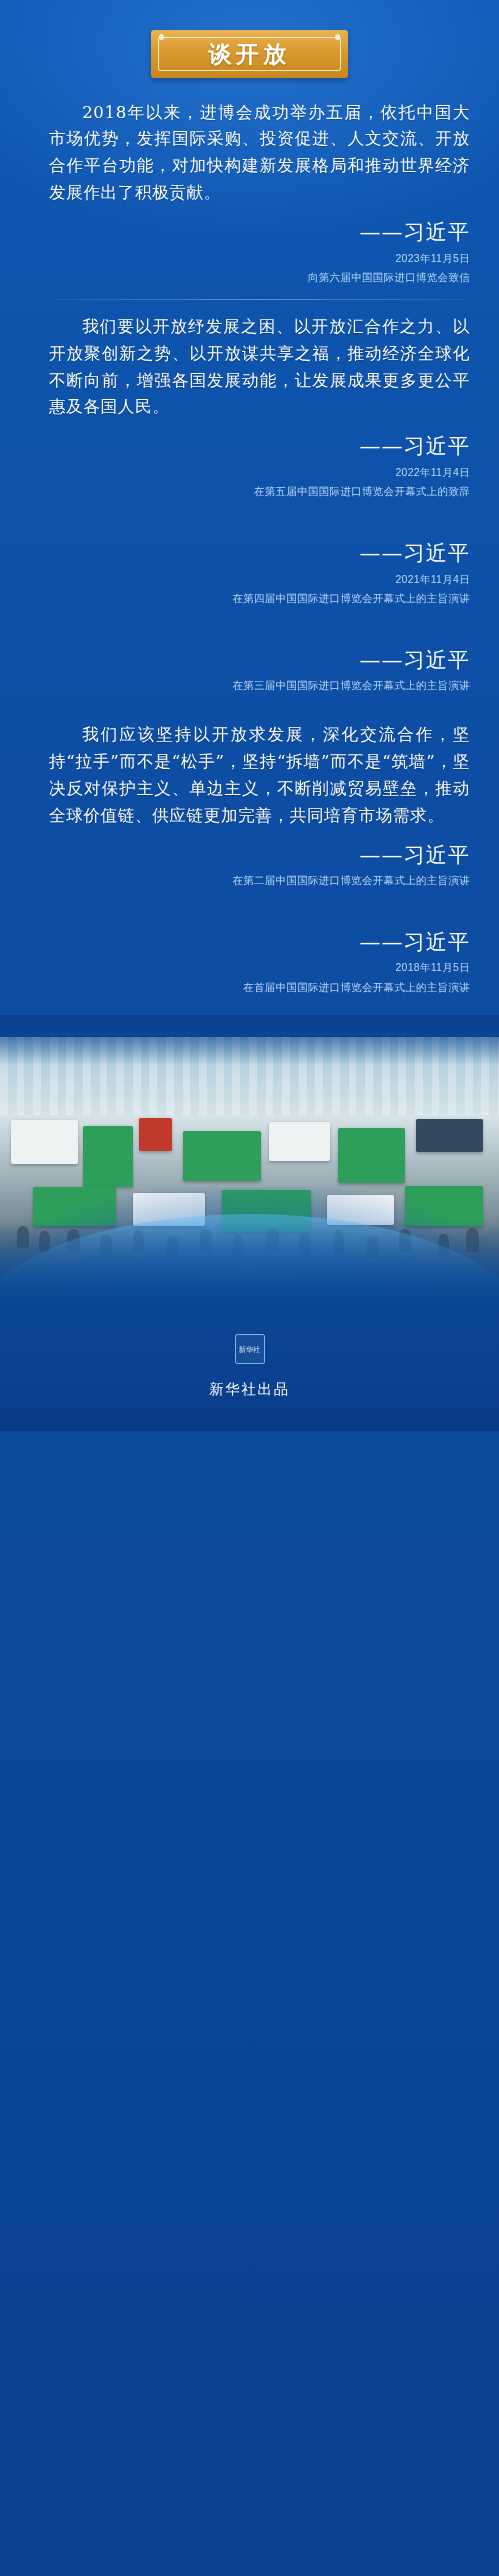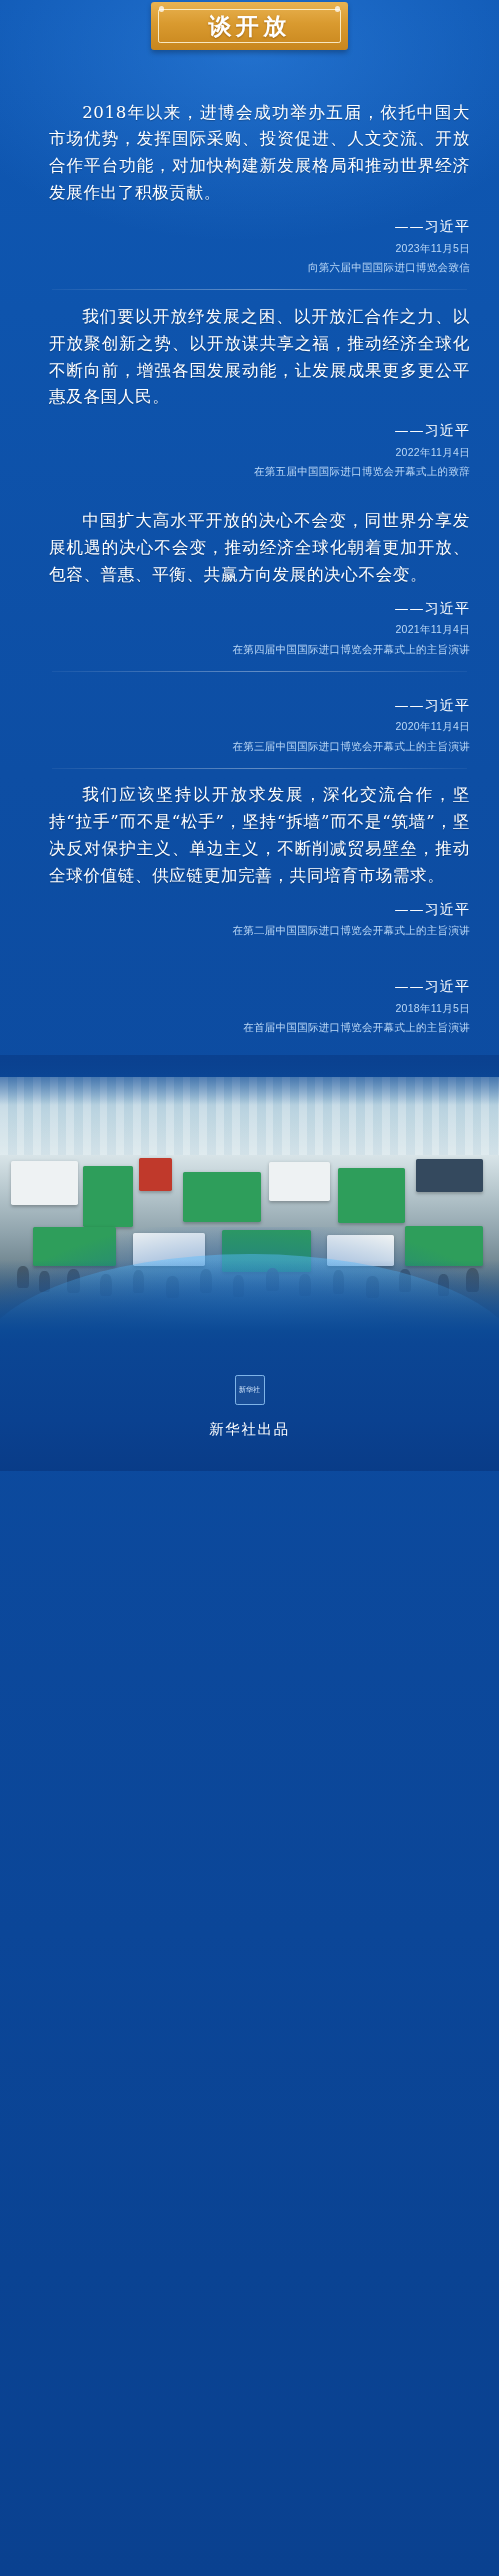--- a/index.html
+++ b/index.html
@@ -21,21 +21,21 @@
     left: 50%; top: -144px;
     transform: translateX(-50%);
     width: 665px; height: 388px;
     background: radial-gradient(ellipse at center, rgba(70,160,255,0.35) 0%, rgba(70,160,255,0.0) 70%);
     pointer-events: none;
   }
   
   .header {
     position: relative;
     height: 83px;
-    padding-top: 2px;
+    padding-top: 30px;
     display: flex;
     justify-content: center;
     align-items: flex-start;
   }
   .ribbon {
     position: relative;
     width: 197px;
     height: 48px;
     background: linear-gradient(180deg, #e9b352 0%, #d99a2f 45%, #c8861d 100%);
     border-radius: 3.3px;
@@ -103,21 +103,21 @@
     text-align: justify;
     text-indent: 2em;
     letter-spacing: 0.6px;
     text-shadow: 0 0.6px 1.1px rgba(0,0,0,0.25);
   }
   .attribution {
     margin-top: 11px;
     text-align: right;
     font-family: "DejaVu Serif", "Liberation Serif", serif;
     color: #ffffff;
-    font-size: 14px;
+    font-size: 21px;
     letter-spacing: 1.1px;
   }
   .source {
     margin-top: 5.5px;
     text-align: right;
     font-family: "Liberation Sans", sans-serif;
     color: #bcd9f7;
     font-size: 10.5px;
     letter-spacing: 0.3px;
   }
@@ -254,29 +254,27 @@
     </div>
 
     <div class="quote">
       <div class="quote-text">我们要以开放纾发展之困、以开放汇合作之力、以开放聚创新之势、以开放谋共享之福，推动经济全球化不断向前，增强各国发展动能，让发展成果更多更公平惠及各国人民。</div>
       <div class="attribution">——习近平</div>
       <div class="source">2022年11月4日</div>
       <div class="source">在第五届中国国际进口博览会开幕式上的致辞</div>
     </div>
 
     <div class="quote">
-      <div class="quote-text">中国扩大高水平开放的决心不会变，同世界分享发展机遇的决心不会变，推动经济全球化朝着更加开放、包容、普惠、平衡、共赢方向发展的决心不会变。</div>
       <div class="attribution">——习近平</div>
       <div class="source">2021年11月4日</div>
       <div class="source">在第四届中国国际进口博览会开幕式上的主旨演讲</div>
     </div>
 
     <div class="quote">
       <div class="attribution">——习近平</div>
-      <div class="source">2020年11月4日</div>
       <div class="source">在第三届中国国际进口博览会开幕式上的主旨演讲</div>
     </div>
 
     <div class="quote">
       <div class="quote-text">我们应该坚持以开放求发展，深化交流合作，坚持“拉手”而不是“松手”，坚持“拆墙”而不是“筑墙”，坚决反对保护主义、单边主义，不断削减贸易壁垒，推动全球价值链、供应链更加完善，共同培育市场需求。</div>
       <div class="attribution">——习近平</div>
       <div class="source">在第二届中国国际进口博览会开幕式上的主旨演讲</div>
     </div>
 
     <div class="quote">

